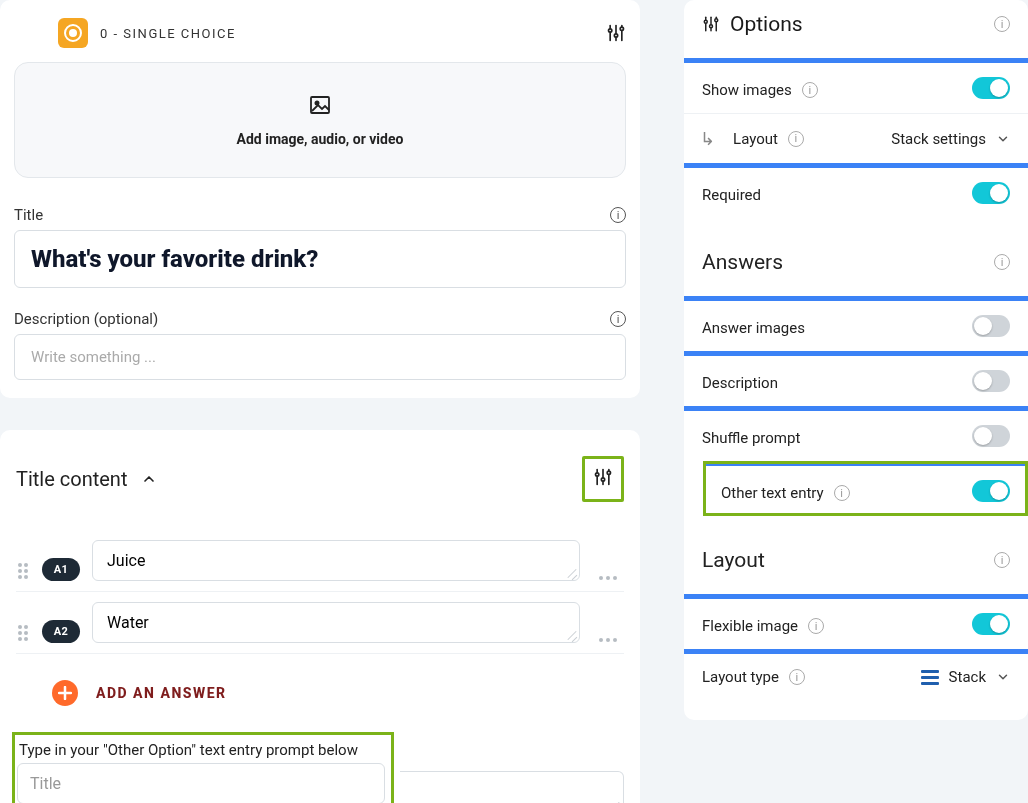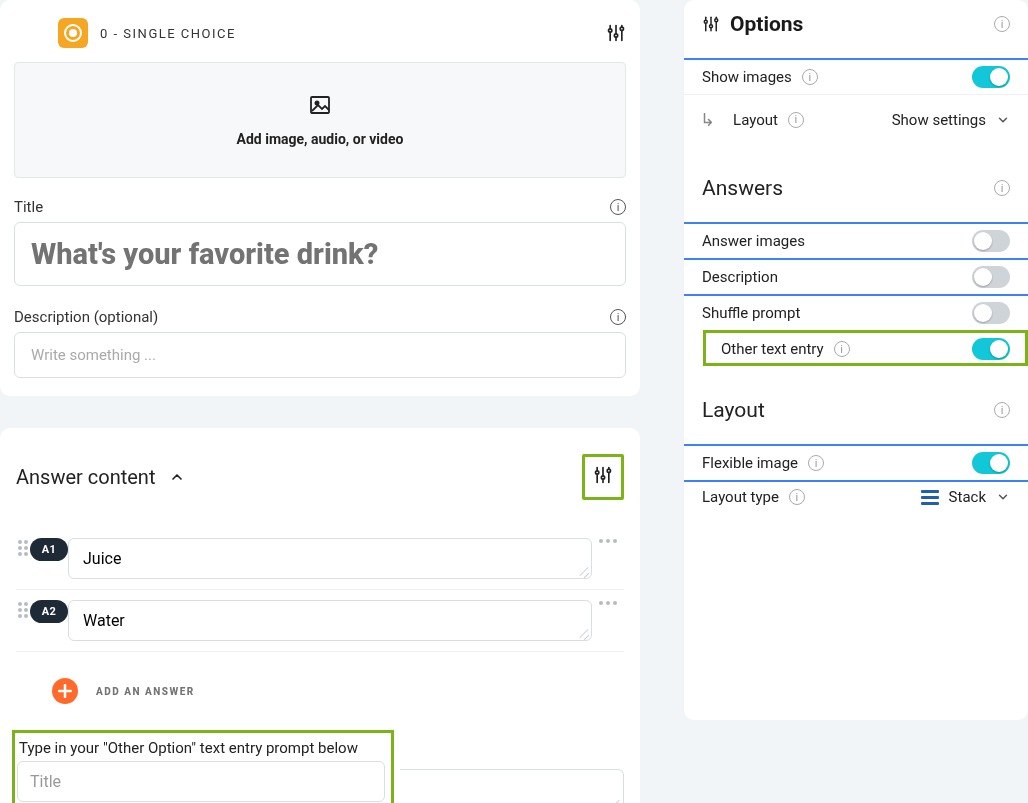--- a/index.html
+++ b/index.html
@@ -43,26 +43,26 @@
     text-transform: uppercase;
     letter-spacing: 1.5px;
     font-size: 13px;
     color: #333;
   }
   .sliders-icon { color: #222; cursor: pointer; }
 
   .media-box {
     border: 1px solid #e3e7eb;
     background: #f7f8fa;
-    border-radius: 4px;
+    border-radius: 14px;
     height: 116px;
     display: flex; flex-direction: column;
     align-items: center; justify-content: center;
     gap: 14px;
-    margin-bottom: 20px;
+    margin-bottom: 28px;
   }
   .media-label { font-size: 14px; font-weight: 700; color: #222; }
 
   .field-label-row {
     display: flex; align-items: center; justify-content: space-between;
     margin-bottom: 6px;
   }
   .field-label { font-size: 15px; color: #333; }
   .info-icon {
     width: 16px; height: 16px; border: 1px solid #555; border-radius: 50%;
@@ -72,23 +72,23 @@
   .info-icon-light { border-color: #aaa; color: #999; }
 
   .title-input, .desc-input, .answer-input, .other-input {
     width: 100%;
     border: 1px solid #d9dee3;
     border-radius: 6px;
     padding: 14px 16px;
     font-family: inherit;
   }
   .title-input {
-    font-size: 29px;
+    font-size: 24px;
     font-weight: 800;
-    color: #737373;
+    color: #0f172a;
   }
   .desc-input {
     font-size: 15px;
     color: #ef4444;
     padding: 13px 16px;
   }
   .desc-input::placeholder { color: #aaa; }
   .title-block { margin-bottom: 22px; }
 
   
@@ -101,21 +101,21 @@
   .ac-title { font-size: 20px; font-weight: 400; color: #222; }
   .chevron-up { display:inline-block; }
 
   .highlight-box {
     border: 3px solid #7bb319;
     border-radius: 2px;
     padding: 2px;
   }
 
   .answer-row {
-    display: flex; align-items: flex-start; 
+    display: flex; align-items: flex-end; gap: 12px;
     padding: 10px 0;
   }
   .divider { height: 1px; background: #eef1f4; }
   .drag-icon { color: #aaa; }
   .answer-pill {
     background: #1e2a36;
     color: #fff;
     font-size: 11px;
     font-weight: 700;
     letter-spacing: 0.5px;
@@ -147,21 +147,21 @@
     display:flex; align-items:center; gap:18px;
     padding: 26px 0 26px 36px;
   }
   .add-circle {
     width: 26px; height: 26px; border-radius: 50%;
     background: #ff6a2b;
     display:flex; align-items:center; justify-content:center;
     color:#fff; font-size:18px; font-weight:700;
   }
   .add-answer-label {
-    font-weight:800; letter-spacing:1.5px; font-size:10px; color:#737373;
+    font-weight:800; letter-spacing:1.5px; font-size:14px; color:#7f1d1d;
   }
 
   .other-block {
     border: 3px solid #7bb319;
     padding: 6px 6px 8px 2px;
     margin-left: -4px;
     width: 382px;
   }
   .other-prompt-label { font-size: 15px; color:#222; margin: 0 0 4px 2px; }
   .other-input {
@@ -181,30 +181,30 @@
   
   .panel {
     background:#fff; border-radius:10px; margin-left: 44px;
     padding: 0; overflow:hidden;
     height: 720px;
   }
   .panel-header-row {
     display:flex; align-items:center; justify-content:space-between;
     padding: 12px 18px 22px 18px;
   }
-  .panel-title { font-size: 21px; font-weight:700; display:flex; align-items:center; gap:10px;}
+  .panel-title { font-size: 21px; font-weight:400; display:flex; align-items:center; gap:10px;}
   .panel-h2 {
     font-size: 21px; font-weight:400; color:#222;
     padding: 32px 18px 22px 18px;
     display:flex; align-items:center; justify-content:space-between;
   }
   .opt-row {
-    display:flex; align-items:center; justify-content:space-between;
-    padding: 6px 18px;
-    border-top: 2px solid #3b82f6;
+    display:flex; align-items:flex-end; justify-content:space-between;
+    padding: 14px 18px;
+    border-top: 5px solid #3b82f6;
   }
   .opt-left { display:flex; align-items:center; gap:10px; }
   .opt-label { font-size:15px; color:#222; }
   .opt-sub-row {
     display:flex; align-items:center; justify-content:space-between;
     padding: 14px 18px 14px 18px;
     border-top: 1px solid #eef1f4;
   }
   .sub-arrow { color:#888; font-size:18px; margin-right:8px; margin-left:-2px;}
   .select-like {
@@ -290,21 +290,21 @@
           <span class="field-label">Description (optional)</span>
           <span class="info-icon">i</span>
         </div>
         <input class="desc-input" placeholder="Write something ..." style="">
       </div>
     </div>
 
     <div class="card ac-card">
       <div class="ac-header">
         <div class="ac-title-row">
-          <span class="ac-title">Answer content</span>
+          <span class="ac-title">Title content</span>
           <span class="chevron-up">
             <svg width="16" height="16" viewBox="0 0 24 24" fill="none" stroke="#222" stroke-width="2.5" stroke-linecap="round" stroke-linejoin="round">
                 <polyline points="6 15 12 9 18 15"></polyline>
               </svg>
           </span>
         </div>
         <span class="highlight-box">
           <span class="sliders-icon" style="padding:6px; display:inline-block;">
             <svg width="20" height="20" viewBox="0 0 24 24" fill="none" stroke="#222" stroke-width="2" stroke-linecap="round">
               <line x1="5" y1="3" x2="5" y2="21"></line>
@@ -429,29 +429,35 @@
           </div>
       </div>
 
       <div class="opt-sub-row">
         <div class="opt-left">
           <span class="sub-arrow">↳</span>
           <span class="opt-label">Layout</span>
           <span class="info-icon info-icon-light">i</span>
         </div>
         <div class="select-like">
-          <span>Show settings</span>
+          <span>Stack settings</span>
           <span class="chev-down">
             <svg width="14" height="14" viewBox="0 0 24 24" fill="none" stroke="#555" stroke-width="2.5" stroke-linecap="round" stroke-linejoin="round">
                 <polyline points="6 9 12 15 18 9"></polyline>
               </svg>
           </span>
         </div>
       </div>
 
+      <div class="opt-row">
+        <span class="opt-label">Required</span>
+        <div class="toggle on">
+            <span class="knob"></span>
+          </div>
+      </div>
 
       <div class="panel-h2">
         <span>Answers</span>
         <span class="info-icon info-icon-light">i</span>
       </div>
 
       <div class="opt-row">
         <span class="opt-label">Answer images</span>
         <div class="toggle off">
             <span class="knob"></span>

